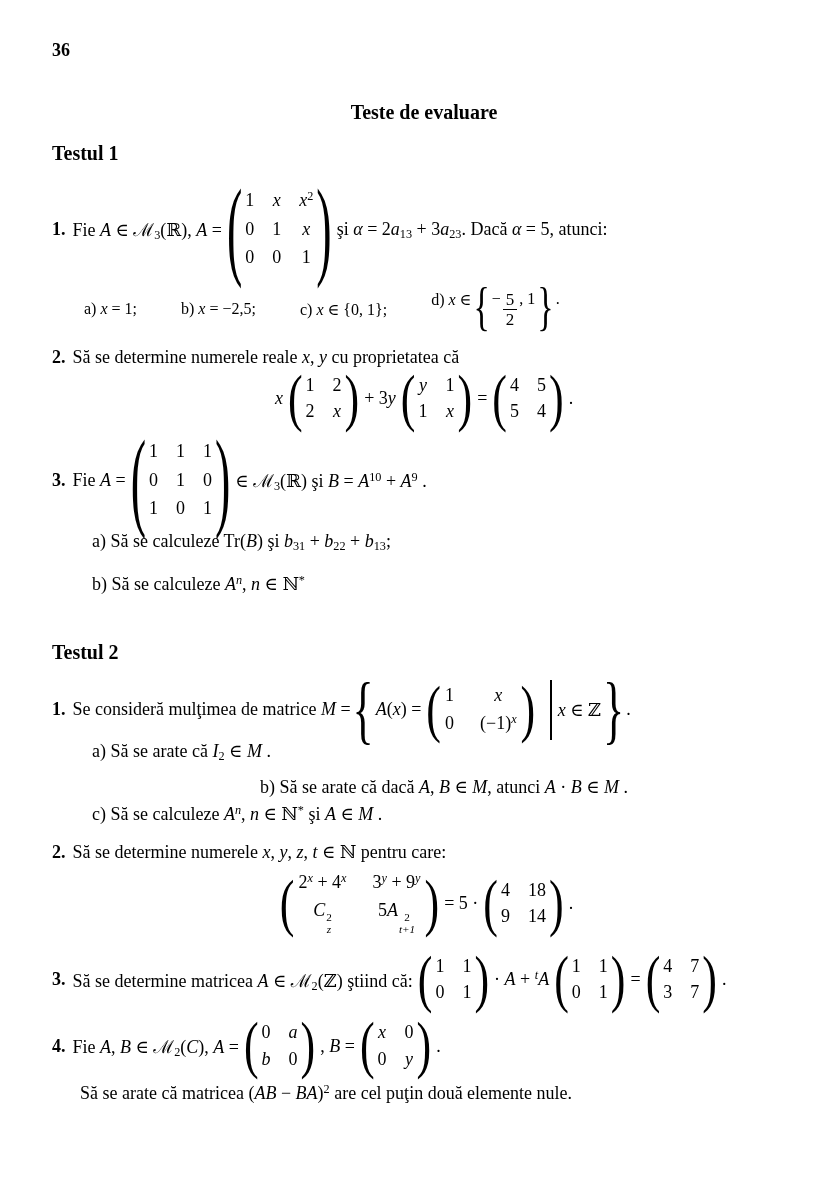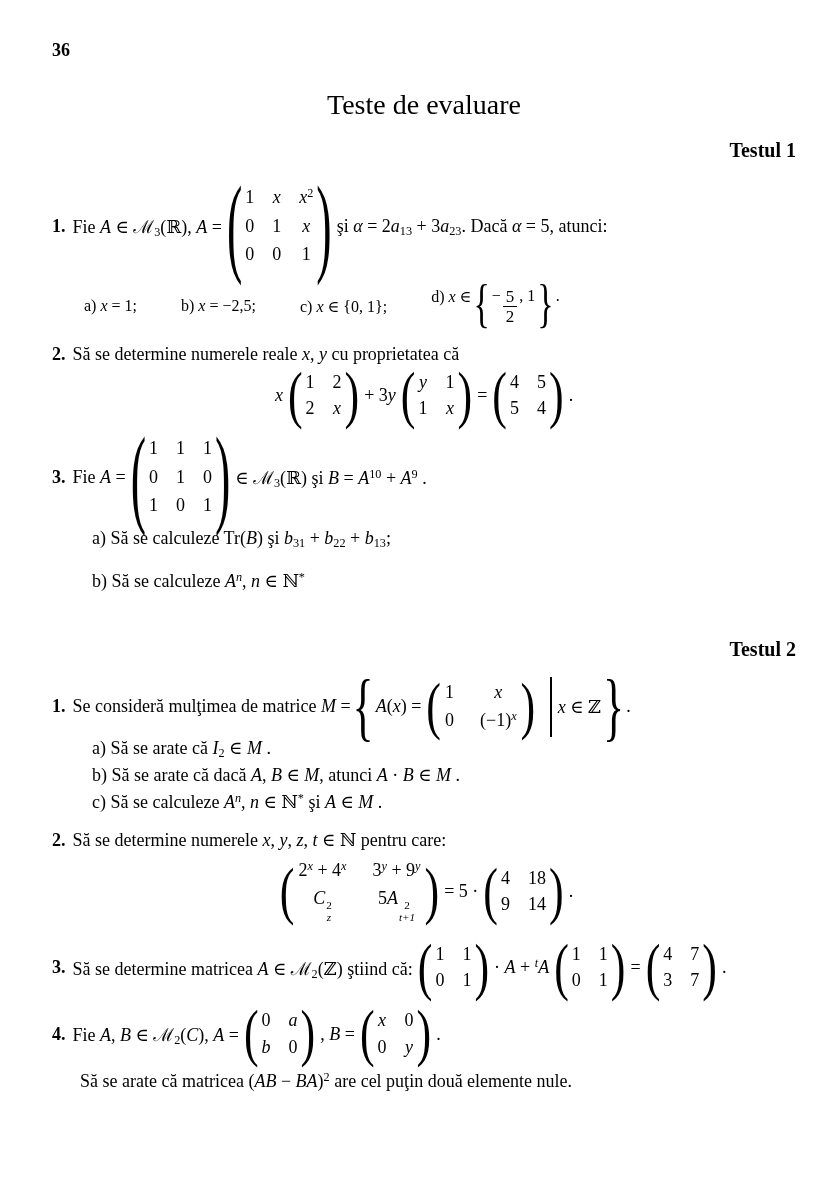--- a/index.html
+++ b/index.html
@@ -1,22 +1,22 @@
 <!DOCTYPE html>
 <html><head>
 <meta charset="utf-8">
 <style>
   * { margin:0; padding:0; box-sizing:border-box; }
   html,body { background:#ffffff; }
   body { width:828px; height:1191px; font-family:"Liberation Serif","DejaVu Serif",serif; color:#000; }
   .page { width:828px; height:1191px; padding:40px 32px 0 52px; overflow:hidden; }
 
   .pagenum { font-weight:bold; font-size:18px; }
-  h1.title { text-align:center; font-size:28px; font-weight:normal; margin-top:28px; }
-  h2.subtitle { text-align:right; font-size:20px; font-weight:bold; margin-top:18px; }
+  h1.title { text-align:center; font-size:20px; font-weight:bold; margin-top:40px; }
+  h2.subtitle { text-align:left; font-size:20px; font-weight:bold; margin-top:18px; }
 
   .row { display:flex; align-items:center; font-size:18px; white-space:nowrap; }
   .eqline { display:flex; align-items:center; justify-content:center; font-size:18px; white-space:nowrap; }
   .textline { font-size:18px; white-space:nowrap; display:flex; align-items:baseline; }
   .pnum { font-weight:bold; margin-right:7px; }
   .indent { margin-left:40px; }
 
   
   .mat { display:inline-flex; align-items:center; margin:0 5px; }
   .grid { display:inline-grid; align-items:center; justify-items:center; }
@@ -184,21 +184,21 @@
       <span class="paren p2">)</span>
     </span>
     <span class="vbar"></span>
     <span><span class="seg-i">x</span> ∈ ℤ</span>
     <span class="brace br-set">}</span>
     <span>.</span>
   </div>
   <div class="textline indent" style="">
     <span>a) Să se arate că <span class="seg-i">I</span><span class="seg-sub">2</span> ∈ <span class="seg-i">M</span> .</span>
   </div>
-  <div class="textline indent" style="margin-top:5px;">
+  <div class="textline indent" style="margin-top:14px;justify-content:center;">
     <span>b) Să se arate că dacă <span class="seg-i">A</span>, <span class="seg-i">B</span> ∈ <span class="seg-i">M</span>, atunci <span class="seg-i">A</span> · <span class="seg-i">B</span> ∈ <span class="seg-i">M</span> .</span>
   </div>
   <div class="textline indent" style="margin-top:5px;text-align:center;">
     <span>c) Să se calculeze <span class="seg-i">A</span><span class="seg-isup">n</span>, <span class="seg-i">n</span> ∈ ℕ<span class="seg-sup">*</span> şi <span class="seg-i">A</span> ∈ <span class="seg-i">M</span> .</span>
   </div>
 
   <div class="textline" style="margin-top:16px;">
     <span class="pnum">2.</span>
     <span>Să se determine numerele <span class="seg-i">x</span>, <span class="seg-i">y</span>, <span class="seg-i">z</span>, <span class="seg-i">t</span> ∈ ℕ pentru care:</span>
   </div>

